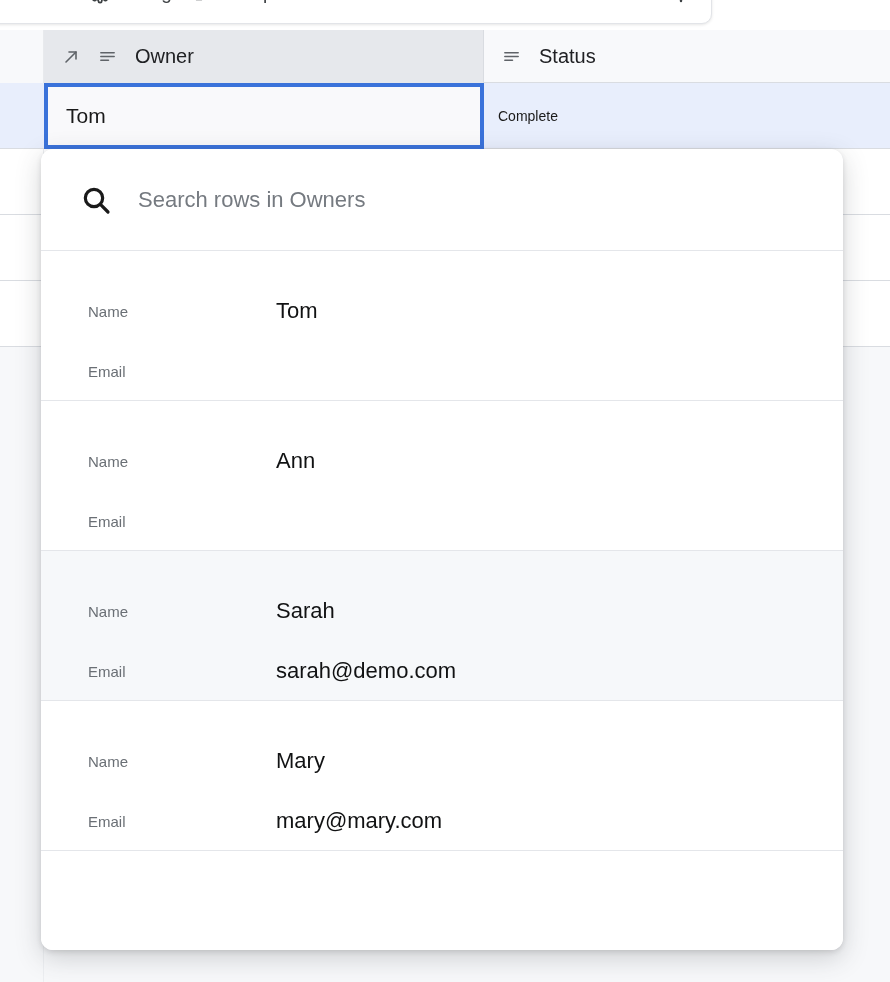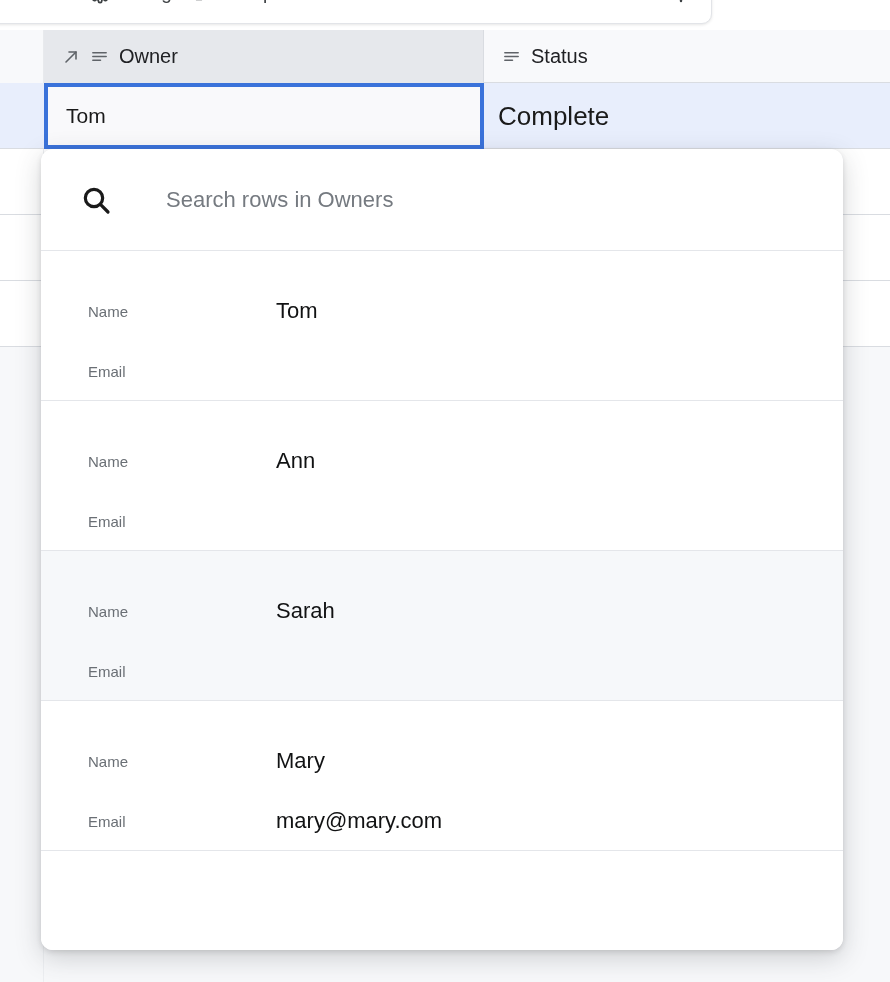--- a/index.html
+++ b/index.html
@@ -34,21 +34,21 @@
   .tb-spacer { flex: 1 1 auto; }
 
   
   .header-row {
     position: absolute; left: 0; top: 30px; width: 890px; height: 53px;
     background: #f8f9fb;
     border-bottom: 1px solid #d9dce1;
   }
   .hdr-cell {
     position: absolute; top: 0; height: 53px;
-    display: flex; align-items: center; gap: 10px;
+    display: flex; align-items: center; gap: 18px;
     padding-left: 18px;
     font-size: 20px; color: #202124;
   }
   .hdr-owner { left: 44px; width: 440px; background: #e6e8ec; border-right: 1px solid #d9dce1; }
   .hdr-status { left: 484px; width: 440px; }
   .hdr-gutter { position:absolute; left:0; top:0; width:44px; height:53px; background:#f8f9fb; border-right:1px solid #e8eaed;}
   .hdr-icon { display:inline-flex; align-items:center; color:#5f6368; }
 
   
   .sel-row {
@@ -60,21 +60,21 @@
     position: absolute; left: 44px; top: 83px; width: 440px; height: 66px;
     background: #f9f9fb;
     border: 4px solid #3a72da;
     display: flex; align-items: center; padding-left: 18px;
     font-size: 21px; color: #1a1a1a;
     z-index: 3;
   }
   .status-cell {
     position: absolute; left: 498px; top: 83px; height: 66px;
     display: flex; align-items: center;
-    font-size: 26px; color: #1a1a1a;
+    font-size: 14px; color: #1a1a1a;
   }
 
   
   .bg-row {
     position: absolute; left: 0; width: 890px; height: 66px;
     background: #ffffff; border-bottom: 1px solid #d9dce1;
   }
   .bg-row.tinted { background: #f7f8fa; border-bottom: 1px solid #e6e8ec;}
   .bg-row .gut { position:absolute; left:0; top:0; width:44px; height:100%; border-right:1px solid #eceef1;}
 
@@ -83,21 +83,21 @@
     position: absolute; left: 41px; top: 149px;
     width: 802px; height: 801px;
     background: #ffffff;
     border-radius: 12px;
     box-shadow: 0 2px 5px rgba(60,64,67,.16), 0 8px 26px rgba(60,64,67,.22);
     overflow: hidden;
     z-index: 10;
   }
   .search-bar {
     height: 102px; display: flex; align-items: center;
-    padding: 0 0 0 38px; gap: 32px;
+    padding: 0 0 0 38px; gap: 4px;
     border-bottom: 1px solid #e4e6ea;
   }
   .search-icon { width: 34px; height: 34px; color: #1a1a1a; flex: 0 0 auto; display:flex; align-items:center; justify-content:center;}
   .search-input {
     flex: 1 1 auto; border: none; outline: none;
     font-family: "Liberation Sans", sans-serif;
     font-size: 22px; color: #1a1a1a; background: transparent;
     padding: 0 0 0 21px;
   }
   .search-input::placeholder { color: #757a80; }
@@ -268,20 +268,21 @@
       </div>
     </div>
 
     <div class="opt hl">
       <div class="opt-line">
         <span class="opt-label">Name</span>
         <span class="opt-value">Sarah</span>
       </div>
       <div class="opt-line">
         <span class="opt-label">Email</span>
+        <span class="opt-value">sarah@demo.com</span>
       </div>
     </div>
 
     <div class="opt">
       <div class="opt-line">
         <span class="opt-label">Name</span>
         <span class="opt-value">Mary</span>
       </div>
       <div class="opt-line">
         <span class="opt-label">Email</span>

